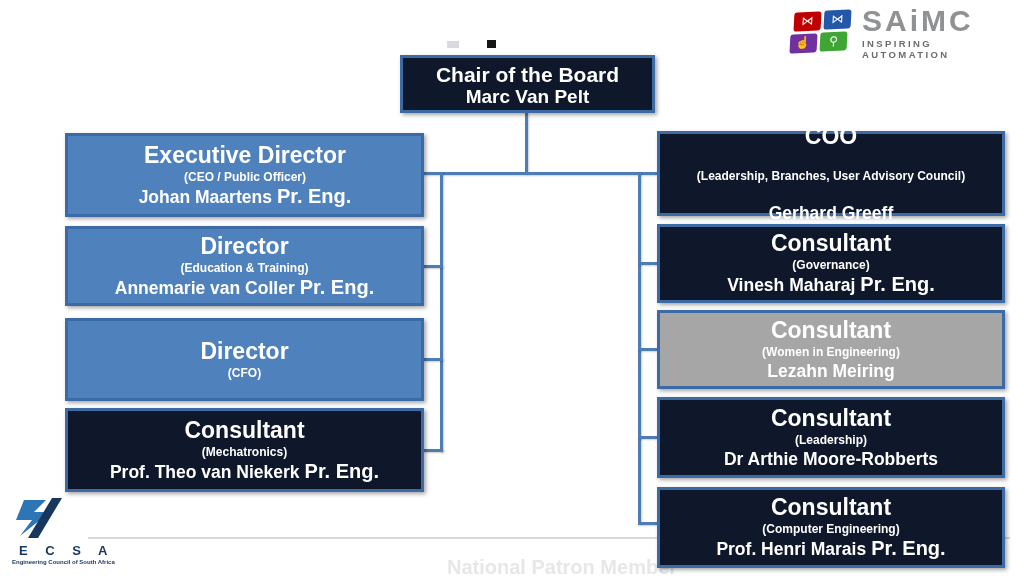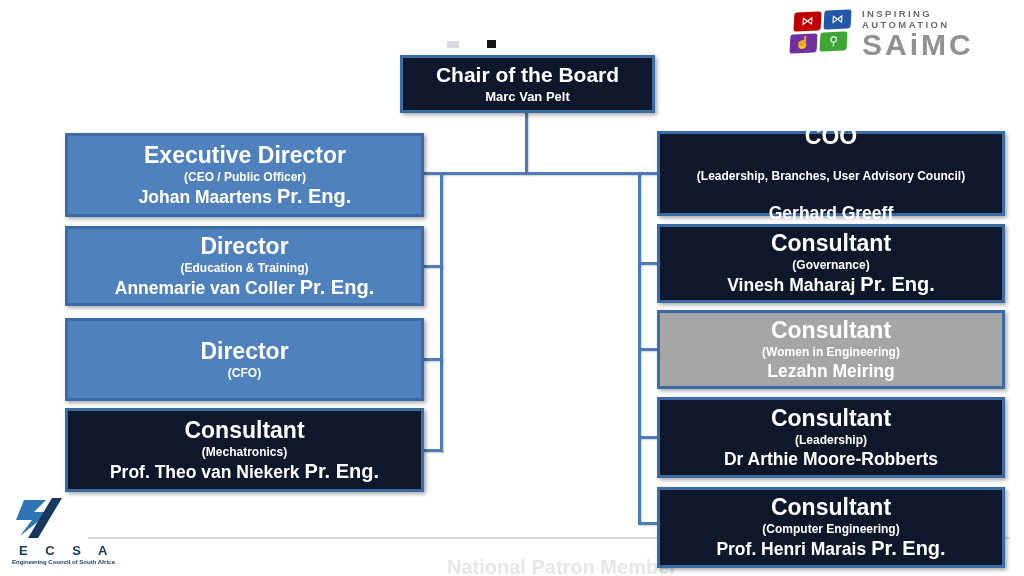--- a/index.html
+++ b/index.html
@@ -19,21 +19,21 @@
   .obox.blue{background:#4f81bd;}
   .obox.red{background:#0f172a;}
   .obox.gray{background:#a6a6a6;}
   .obox-title{font-size:23px;font-weight:bold;line-height:27px;}
   .obox-subtitle{font-size:12px;font-weight:bold;line-height:16px;}
   .obox-name{font-size:17.5px;font-weight:bold;line-height:23px;}
   .obox-name .suffix{font-size:20px;margin-left:5px;}
   
   #box-chair{left:400px;top:55px;width:255px;height:58px;}
   #box-chair .obox-title{font-size:21px;line-height:24px;}
-  #box-chair .obox-name{font-size:13px;line-height:19px;}
+  #box-chair .obox-name{font-size:19px;line-height:19px;}
   
   #box-exec{left:65px;top:133px;width:359px;height:84px;padding-left:7px;}
   #box-dir-et{left:65px;top:226px;width:359px;height:80px;}
   #box-dir-cfo{left:65px;top:318px;width:359px;height:83px;}
   #box-mech{left:65px;top:408px;width:359px;height:84px;}
   
   #box-coo{left:657px;top:131px;width:348px;height:85px;gap:18px;}
   #box-gov{left:657px;top:224px;width:348px;height:79px;}
   #box-wie{left:657px;top:310px;width:348px;height:79px;}
   #box-lead{left:657px;top:397px;width:348px;height:81px;}
@@ -166,16 +166,16 @@
 </div>
 
 <div id="saimc">
   <div id="saimc-tiles">
     <div class="tile" id="tile-tl">⋈</div>
     <div class="tile" id="tile-tr">⋈</div>
     <div class="tile" id="tile-bl">☝</div>
     <div class="tile" id="tile-br">⚲</div>
   </div>
   <div id="saimc-text">
+    <div id="saimc-word">SAiMC</div>
     <div id="saimc-tagline">INSPIRING AUTOMATION</div>
-    <div id="saimc-word">SAiMC</div>
   </div>
 </div>
 
 </body></html>

